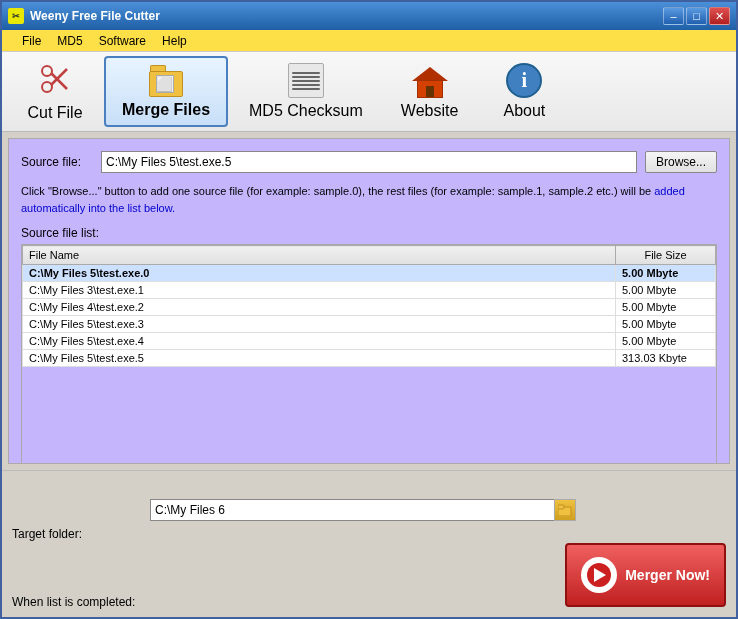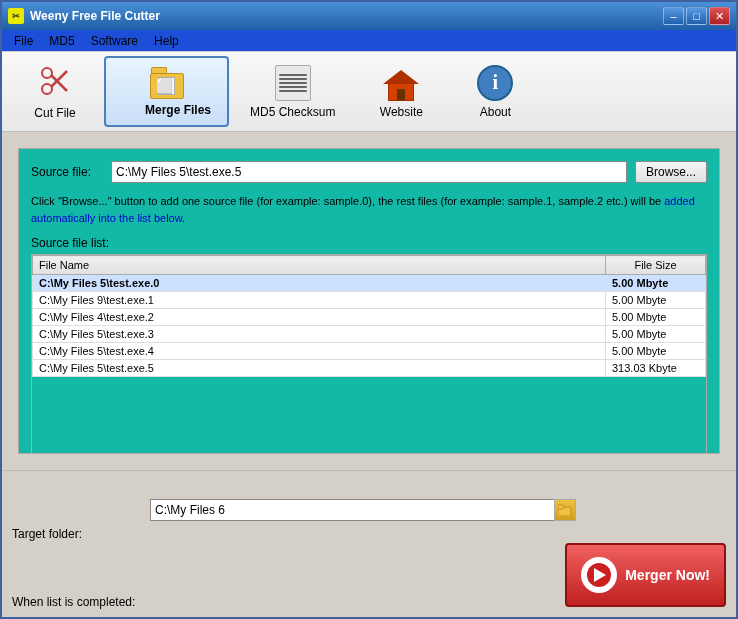--- a/index.html
+++ b/index.html
@@ -48,24 +48,24 @@
       font-size: 11px;
       color: white;
       background: linear-gradient(to bottom, #5a9ae0, #2060b0);
     }
     .title-btn.close {
       background: linear-gradient(to bottom, #e05050, #b02020);
     }
 
     
     .menu-bar {
-      background: #1d4ed8;
+      background: #fde047;
       border-bottom: 1px solid #ccc;
       display: flex;
-      padding: 2px 4px;
+      padding: 2px 12px;
       height: 22px;
       align-items: flex-start;
     }
     .menu-item {
       padding: 2px 8px;
       cursor: pointer;
       font-size: 12px;
       color: #000;
       border-radius: 2px;
     }
@@ -91,25 +91,25 @@
       gap: 4px;
       min-width: 90px;
       border: 1px solid transparent;
     }
     .toolbar-btn.active {
       background: linear-gradient(to bottom, #e8f4ff, #c8dff8);
       border: 2px solid #4a80c0;
       border-radius: 4px;
     }
     .toolbar-btn-label {
-      font-size: 12px;
+      font-size: 16px;
       color: #000;
       font-weight: normal;
     }
-    .toolbar-btn.active .toolbar-btn-label { font-weight: bold; margin-left: 23px; }
+    .toolbar-btn.active .toolbar-btn-label { font-weight: bold; }
     .icon-folder {
       width: 36px; height: 32px;
       position: relative;
     }
     .icon-folder-body {
       width: 34px; height: 26px;
       background: #f0c040;
       border-radius: 2px;
       position: absolute;
       bottom: 0; left: 1px;
@@ -406,21 +406,21 @@
       </div>
       <span class="toolbar-btn-label">Website</span>
     </div>
 
     <div class="toolbar-btn">
       <div class="icon-info">i</div>
       <span class="toolbar-btn-label">About</span>
     </div>
   </div>
 
-  <div style="flex:1; background:#14b8a6; margin:16px; border:1px solid #aaa; padding:12px; overflow:hidden;">
+  <div style="flex:1; background:#c4b5fd; margin:6px; border:1px solid #aaa; padding:12px; overflow:hidden;">
 
     <div class="source-file-row">
       <span class="source-file-label">Source file:</span>
       <input class="source-file-input" type="text" value="C:\My Files 5\test.exe.5" style="">
       <button class="browse-btn">Browse...</button>
     </div>
 
     <div style="font-size:11px; margin-bottom:10px; line-height:1.5;">
       <span style="color:#000;">Click "Browse..." button to add one source file (for example: sample.0), the rest files (for example: sample.1, sample.2 etc.) will be </span><span style="color:#0000cc;">added automatically into the list below.</span>
     </div>
@@ -434,21 +434,21 @@
             <th>File Name</th>
             <th class="size-col">File Size</th>
           </tr>
         </thead>
         <tbody id="file-table-body">
         <tr class="selected">
               <td style="font-weight: bold;">C:\My Files 5\test.exe.0</td>
               <td style="font-weight: bold;">5.00 Mbyte</td>
             </tr>
             <tr>
-              <td>C:\My Files 9\test.exe.1</td>
+              <td>C:\My Files 3\test.exe.1</td>
               <td>5.00 Mbyte</td>
             </tr>
             <tr>
               <td>C:\My Files 4\test.exe.2</td>
               <td>5.00 Mbyte</td>
             </tr>
             <tr>
               <td>C:\My Files 5\test.exe.3</td>
               <td>5.00 Mbyte</td>
             </tr>

